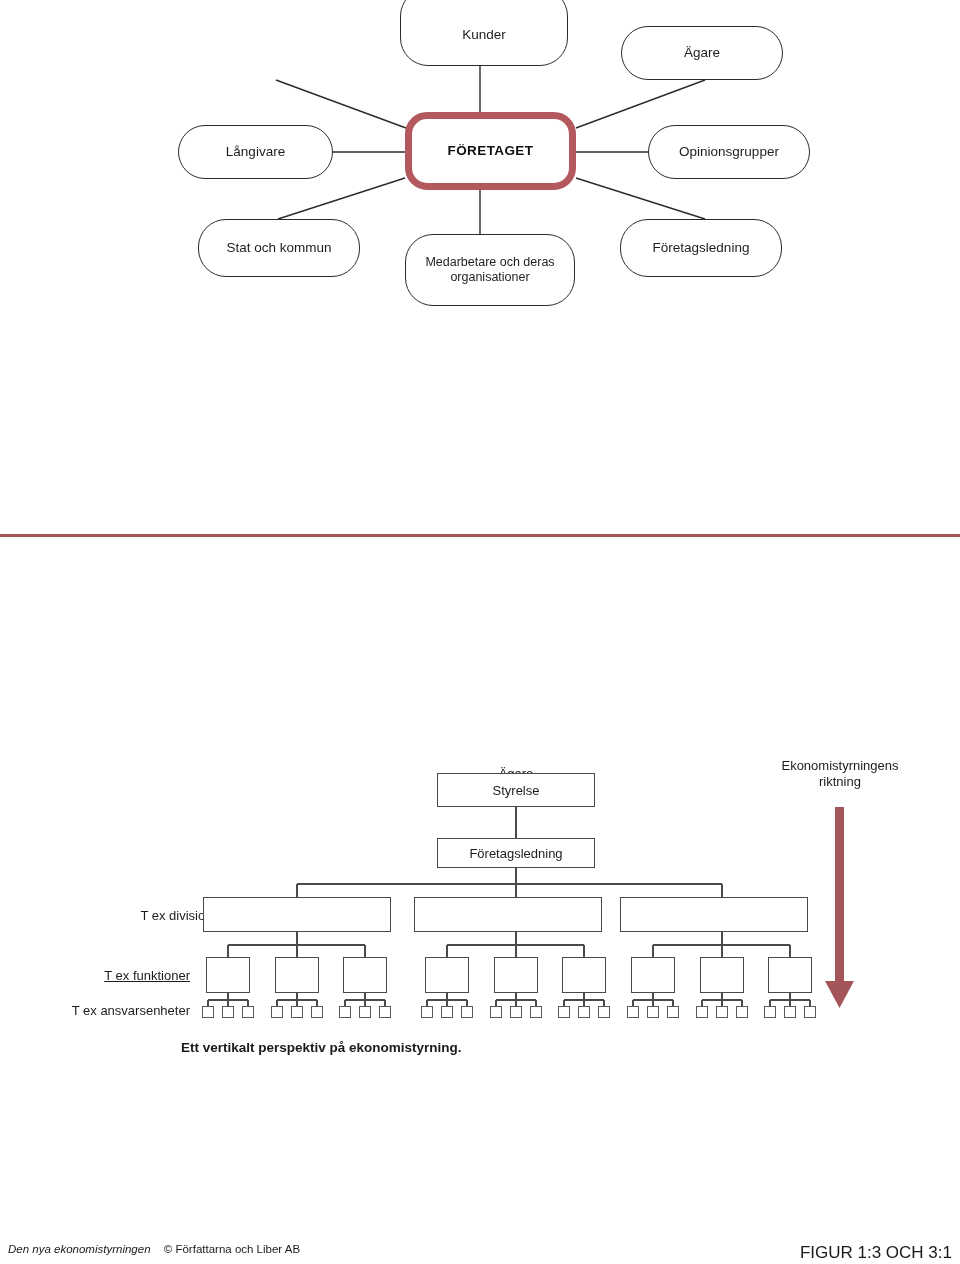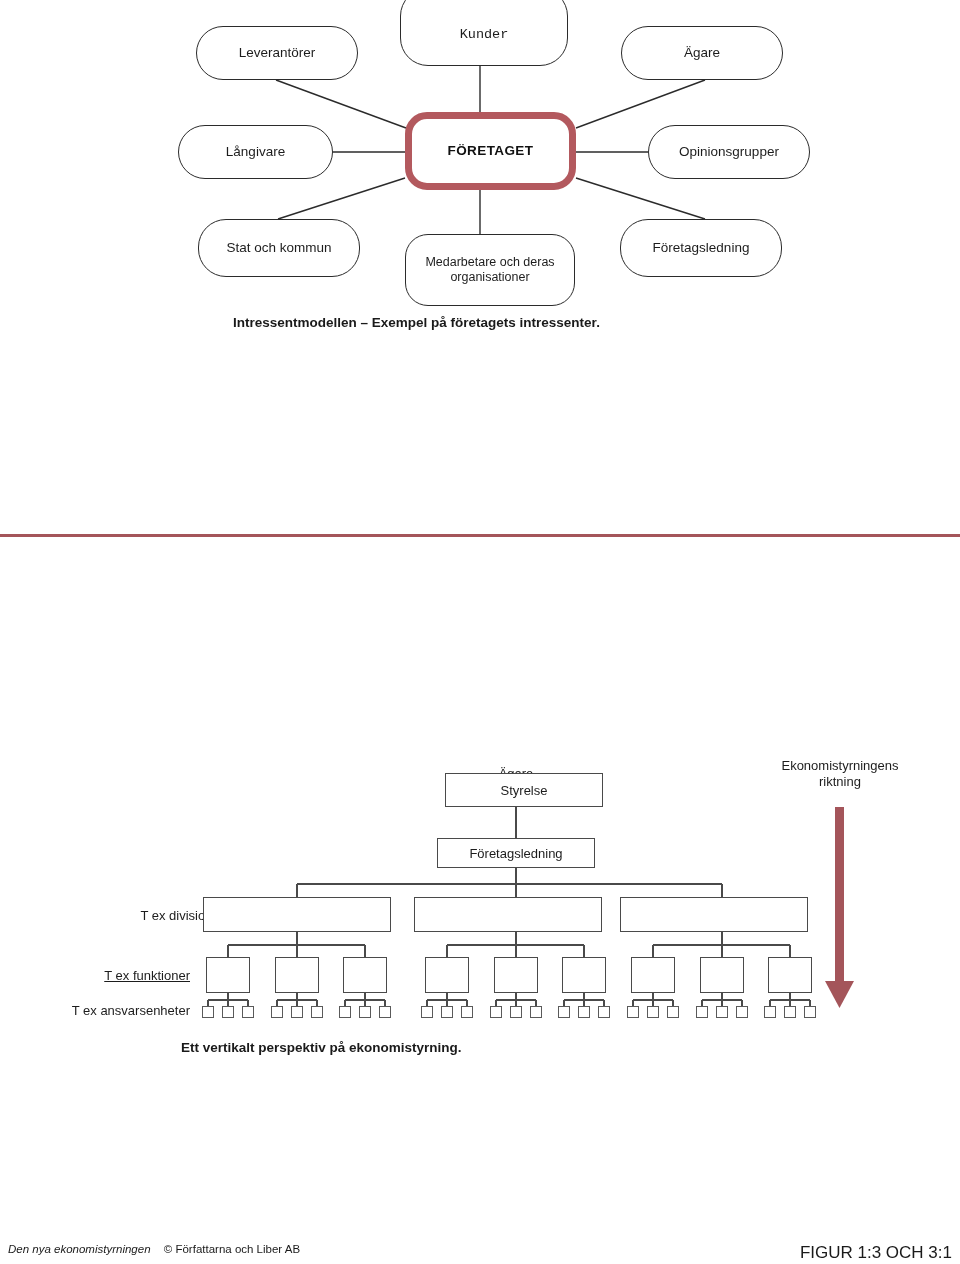--- a/index.html
+++ b/index.html
@@ -124,26 +124,23 @@
       <line x1="276" y1="80" x2="406" y2="128"></line>
 
       <line x1="705" y1="80" x2="576" y2="128"></line>
 
       <line x1="278" y1="219" x2="405" y2="178"></line>
 
       <line x1="705" y1="219" x2="576" y2="178"></line>
     </g>
   </svg>
 
-  <div class="pill" style="left:196px; top:26px; width:162px; height:54px;">
-    <span>Leverantörer</span>
-  </div>
 
   <div class="pill" style="left:400px; top:-12px; width:168px; height:78px;">
-    <span style="margin-top:16px;font-family:Liberation Mono, monospace;">Kunder</span>
+    <span style="margin-top:16px;">Kunder</span>
   </div>
 
   <div class="pill" style="left:621px; top:26px; width:162px; height:54px;">
     <span>Ägare</span>
   </div>
 
   <div class="pill center" style="left:405px; top:112px; width:171px; height:78px;">
     <span>FÖRETAGET</span>
   </div>
 
@@ -152,29 +149,28 @@
   </div>
 
   <div class="pill" style="left:648px; top:125px; width:162px; height:54px;">
     <span>Opinionsgrupper</span>
   </div>
 
   <div class="pill" style="left:198px; top:219px; width:162px; height:58px;">
     <span>Stat och kommun</span>
   </div>
 
-  <div class="pill" style="left:405px; top:234px; width:170px; height:72px; font-size:12.5px;border-radius:23px;">
+  <div class="pill" style="left:405px; top:234px; width:170px; height:72px; font-size:12.5px;">
     <span style="display:block; max-width:130px;">Medarbetare och deras organisationer</span>
   </div>
 
   <div class="pill" style="left:620px; top:219px; width:162px; height:58px;">
     <span>Företagsledning</span>
   </div>
 
-  <div class="caption" style="left:233px; top:315px;">Intressentmodellen – Exempel på företagets intressenter.</div>
 
   <div class="divider" style="top:534px;"></div>
 
   <svg class="svg-layer" viewBox="0 0 960 1264" width="960" height="1264">
     <g stroke="#4a4a4a" stroke-width="1.3" fill="none" shape-rendering="crispEdges">
 
       <line x1="516" y1="807" x2="516" y2="838"></line>
 
       <line x1="516" y1="868" x2="516" y2="884"></line>
 
@@ -261,21 +257,21 @@
     </g>
 
     <g>
       <rect x="835" y="807" width="9" height="180" fill="#a4555a"></rect>
       <polygon points="825,981 854,981 839.5,1008" fill="#a4555a"></polygon>
     </g>
   </svg>
 
   <div class="olabel c" style="left:456px; top:766px; width:120px;">Ägare</div>
 
-  <div class="obox" style="left:437px; top:773px; width:158px; height:34px;margin-left:8px;">
+  <div class="obox" style="left:437px; top:773px; width:158px; height:34px;">
     <span>Styrelse</span>
   </div>
 
   <div class="obox" style="left:437px; top:838px; width:158px; height:30px;">
     <span>Företagsledning</span>
   </div>
 
   <div class="olabel c" style="left:760px; top:758px; width:160px; line-height:1.25;text-align:center;">
     <span>Ekonomistyrningens</span><br>
     <span>riktning</span>

